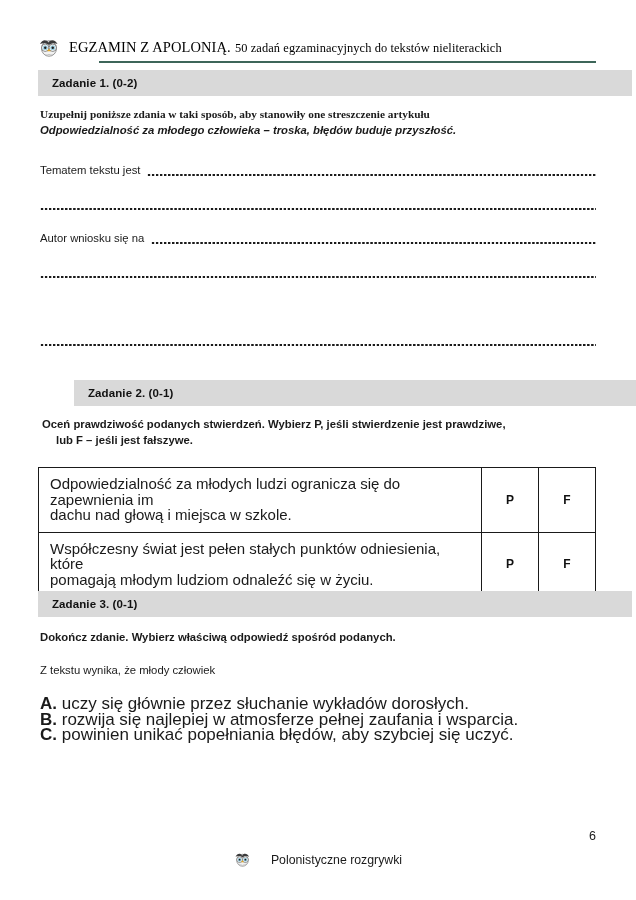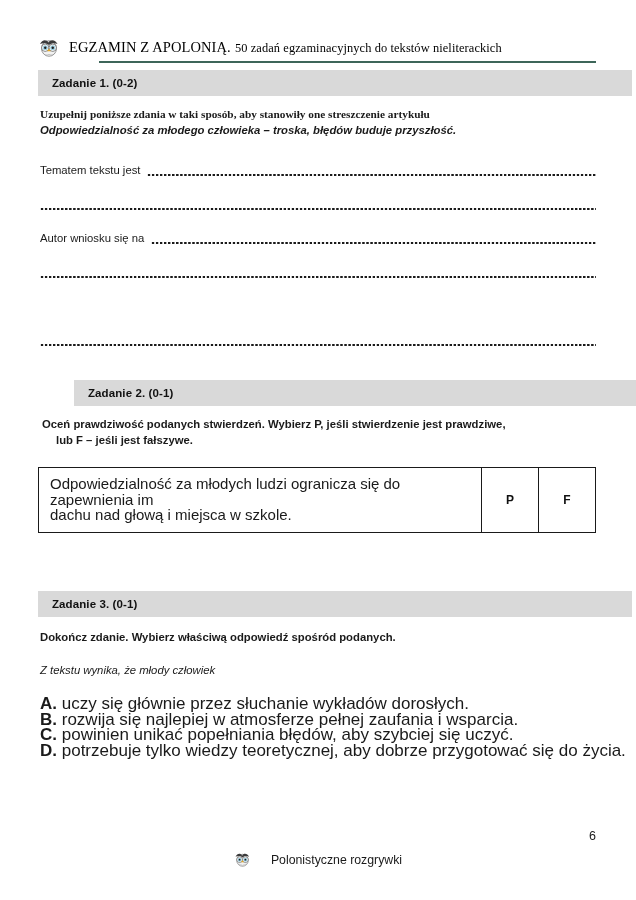--- a/index.html
+++ b/index.html
@@ -259,46 +259,52 @@
       <tr>
         <td>
           <div class="tf-stmt">
             <div>Odpowiedzialność za młodych ludzi ogranicza się do zapewnienia im</div>
             <div>dachu nad głową i miejsca w szkole.</div>
           </div>
         </td>
         <td class="tf-opt">P</td>
         <td class="tf-opt">F</td>
       </tr>
+      <tr>
+        <td>
+          <div class="tf-stmt">
+            <div>Współczesny świat jest pełen stałych punktów odniesienia, które</div>
+            <div>pomagają młodym ludziom odnaleźć się w życiu.</div>
+          </div>
+        </td>
+        <td class="tf-opt">P</td>
+        <td class="tf-opt">F</td>
+      </tr>
     </tbody>
   </table>
 
   <div class="banner" style="top:591px;">
     <span class="banner-label">Zadanie 3. (0-1)</span>
   </div>
 
   <div class="txt bold" style="left:40px; top:629px;">Dokończ zdanie. Wybierz właściwą odpowiedź spośród podanych.</div>
-  <div class="txt" style="left:40px; top:662px;font-style:italic;">Z tekstu wynika, że młody człowiek</div>
+  <div class="txt" style="left:40px; top:662px;">Z tekstu wynika, że młody człowiek</div>
 
   <div class="options">
     <div class="option">
       <span class="opt-letter">A.</span>
       <span>uczy się głównie przez słuchanie wykładów dorosłych.</span>
     </div>
     <div class="option">
       <span class="opt-letter">B.</span>
       <span>rozwija się najlepiej w atmosferze pełnej zaufania i wsparcia.</span>
     </div>
     <div class="option">
       <span class="opt-letter">C.</span>
       <span>powinien unikać popełniania błędów, aby szybciej się uczyć.</span>
-    </div>
-    <div class="option">
-      <span class="opt-letter">D.</span>
-      <span>potrzebuje tylko wiedzy teoretycznej, aby dobrze przygotować się do życia.</span>
     </div>
   </div>
 
   <div class="page-number">6</div>
 
   <div class="footer-brand">
     <span class="owl">
       <svg width="17" height="15" viewBox="0 0 44 38" xmlns="http://www.w3.org/2000/svg">
         <ellipse cx="22" cy="21" rx="15" ry="15.5" fill="#f2f2f2" stroke="#6f6f6f" stroke-width="1.6"></ellipse>
         <path d="M4 12 C8 3, 17 2, 21 9 C25 2, 35 3, 39 12 C33 9, 27 10, 22 14 C17 10, 10 9, 4 12 Z" fill="#3a3a3a"></path>

